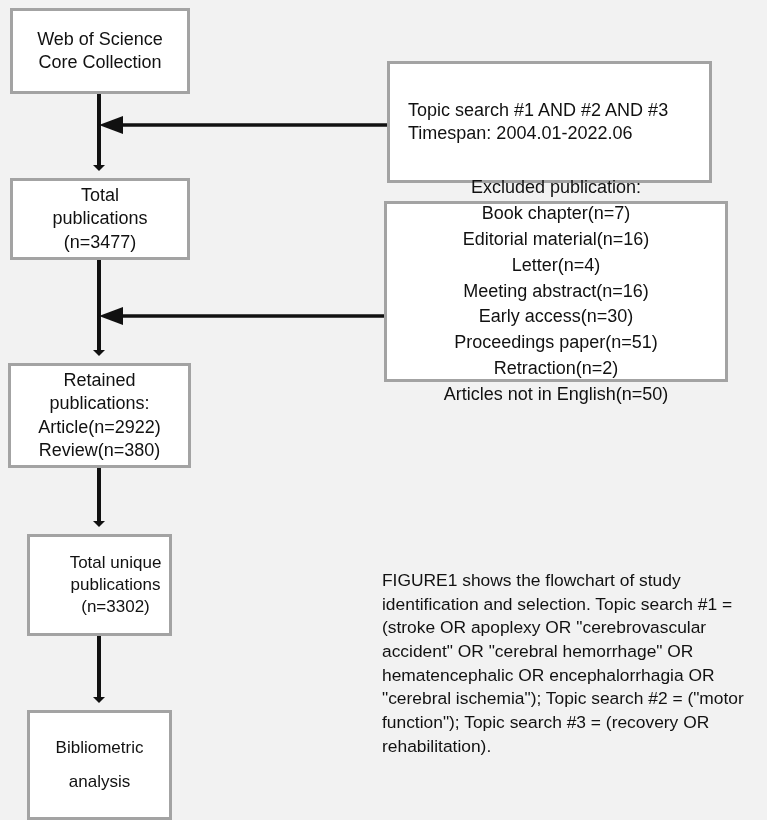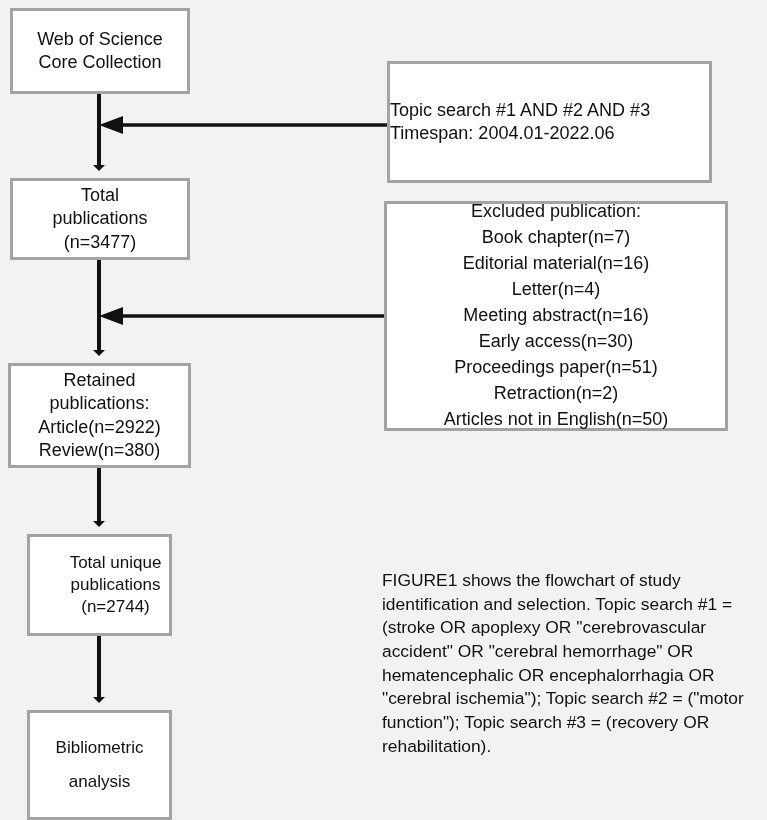--- a/index.html
+++ b/index.html
@@ -63,24 +63,25 @@
     left: 27px; top: 710px; width: 145px; height: 110px;
     font-size: 17px;
     text-align: center;
     gap: 12px;
   }
   #node-search {
     left: 387px; top: 61px; width: 325px; height: 122px;
     font-size: 18px;
     align-items: flex-start;
     justify-content: center;
+    padding-left: 18px;
     text-align: left;
   }
   #node-excluded {
-    left: 384px; top: 201px; width: 344px; height: 230px;
+    left: 384px; top: 201px; width: 344px; height: 181px;
     font-size: 18px;
     text-align: right;
     line-height: 1.44;
   }
   
   #caption {
     position: absolute;
     left: 382px; top: 569px; width: 388px;
     font-size: 17.4px;
     line-height: 1.36;
@@ -148,21 +149,21 @@
   <div class="node" id="node-retained">
     <span class="line">Retained</span>
     <span class="line">publications:</span>
     <span class="line">Article(n=2922)</span>
     <span class="line">Review(n=380)</span>
   </div>
 
   <div class="node" id="node-unique">
     <span class="line">Total unique</span>
     <span class="line">publications</span>
-    <span class="line">(n=2744)</span>
+    <span class="line">(n=3302)</span>
   </div>
 
   <div class="node" id="node-bibliometric">
     <span class="line">Bibliometric</span>
     <span class="line">analysis</span>
   </div>
 
   <div class="node" id="node-search">
     <span class="line">Topic search #1 AND #2 AND #3</span>
     <span class="line">Timespan: 2004.01-2022.06</span>

